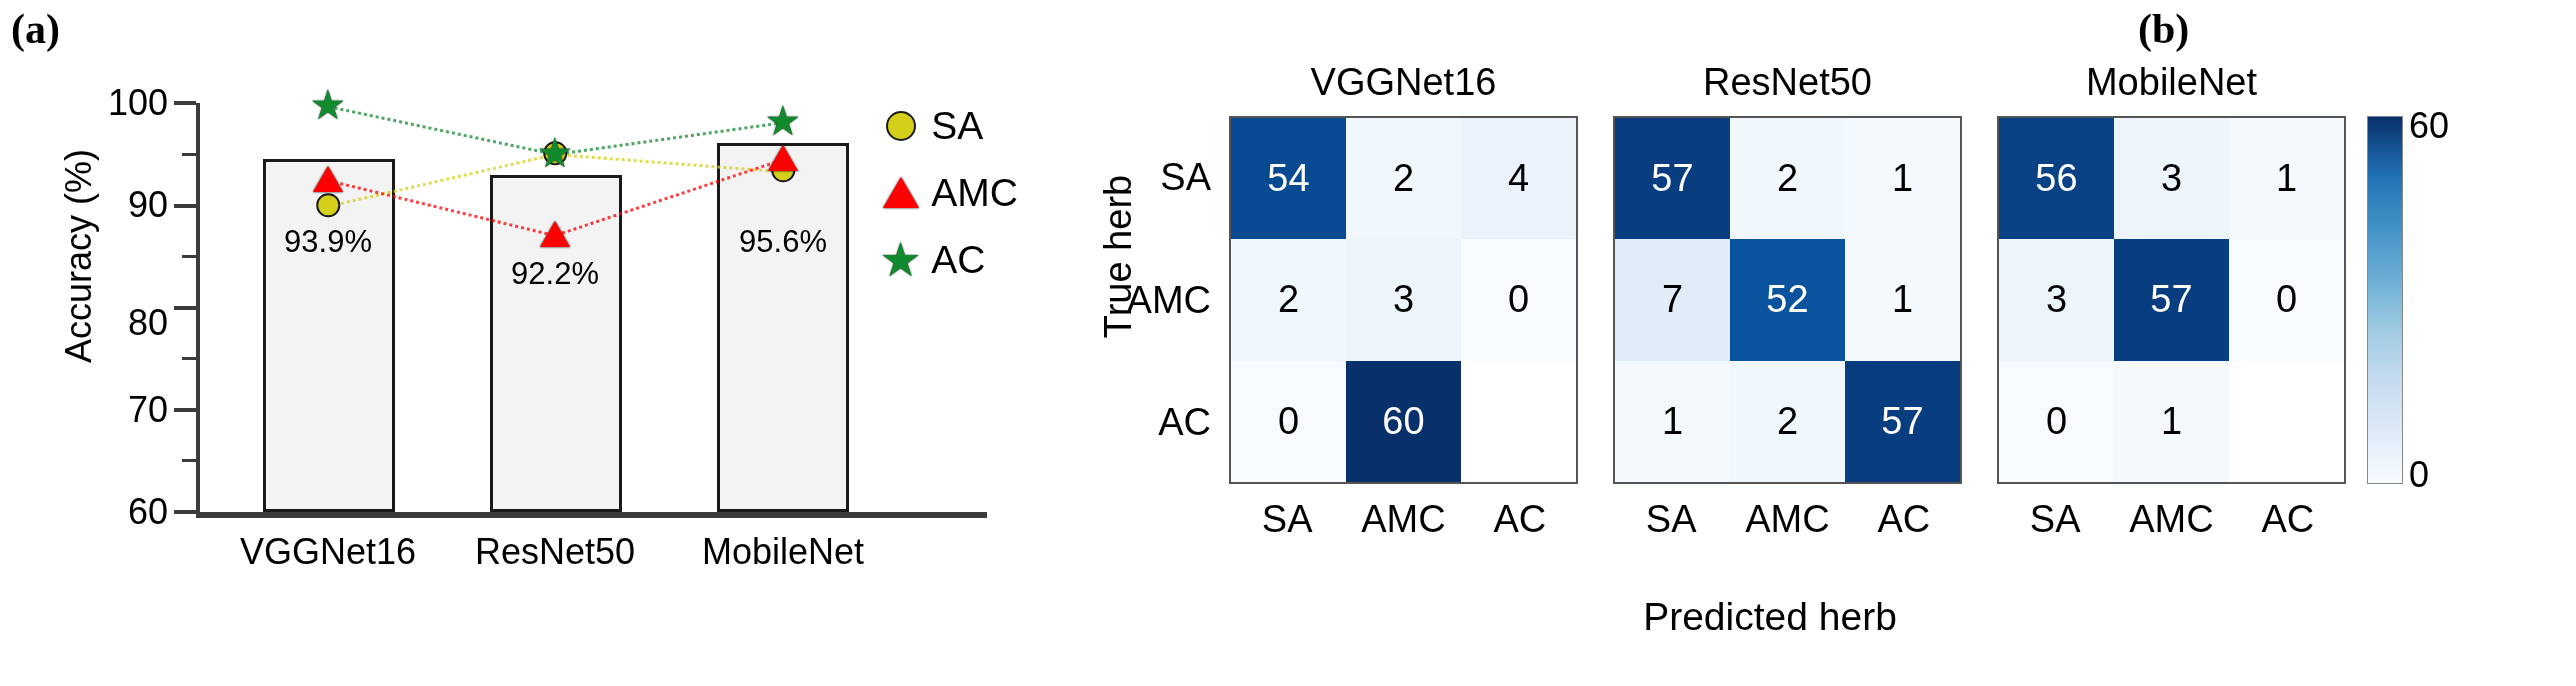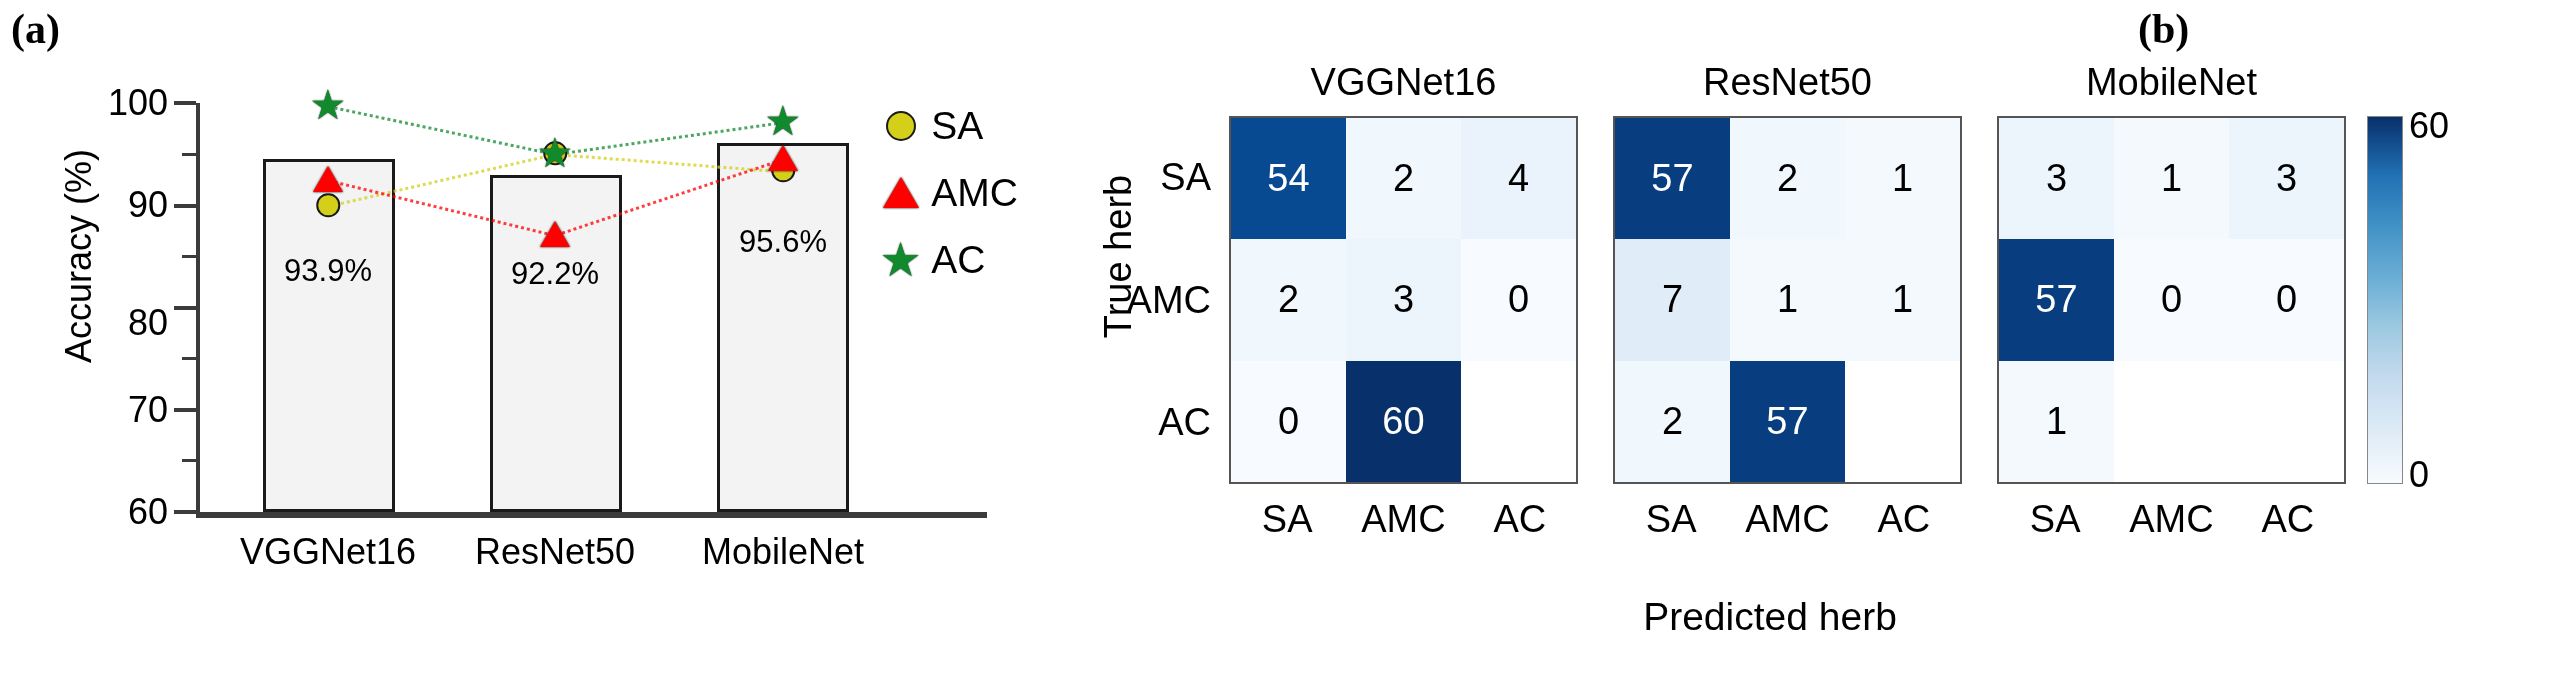--- a/index.html
+++ b/index.html
@@ -79,21 +79,21 @@
           <div class="ytlabel" style="top: 102px;">90</div>
           <div class="tickmaj" style="top: -1.6px;"></div>
           <div class="ytlabel" style="top: 0px;">100</div>
           <div class="tickmin" style="top: 356px;"></div>
           <div class="tickmin" style="top: 254px;"></div>
           <div class="tickmin" style="top: 152px;"></div>
           <div class="tickmin" style="top: 50px;"></div>
         </div>
       <div id="a-bars">
           <div class="bar" style="left: 67px; width: 132px; height: 353px;"></div>
-          <div class="barval" style="left: 132px; top: 150px;">93.9%</div>
+          <div class="barval" style="left: 132px; top: 121px;">93.9%</div>
           <div class="bar" style="left: 294px; width: 132px; height: 337px;"></div>
           <div class="barval" style="left: 359px; top: 153px;">92.2%</div>
           <div class="bar" style="left: 521px; width: 132px; height: 369px;"></div>
           <div class="barval" style="left: 587px; top: 121px;">95.6%</div>
         </div>
       <div id="a-conns">
           <div class="conn" style="left: 132px; top: 102px; width: 233px; border-top-color: rgb(212, 207, 24); opacity: 0.75; transform: rotate(-12.9256deg);"></div>
           <div class="conn" style="left: 359px; top: 50px; width: 228px; border-top-color: rgb(212, 207, 24); opacity: 0.75; transform: rotate(4.37461deg);"></div>
           <div class="conn" style="left: 132px; top: 76px; width: 234px; border-top-color: rgb(255, 0, 0); opacity: 0.75; transform: rotate(13.6581deg);"></div>
           <div class="conn" style="left: 359px; top: 131px; width: 239px; border-top-color: rgb(255, 0, 0); opacity: 0.75; transform: rotate(-18.4178deg);"></div>
@@ -185,32 +185,34 @@
           <span>SA</span>
           <span>AMC</span>
           <span>AC</span>
         </div>
         <div class="cm-title" style="left: 548px;">ResNet50</div>
         <div class="cm" style="left: 548px;">
           <div class="cell" style="background: rgb(8, 61, 127); color: rgb(255, 255, 255);">57</div>
           <div class="cell" style="background: rgb(240, 247, 253); color: rgb(0, 0, 0);">2</div>
           <div class="cell" style="background: rgb(244, 249, 254); color: rgb(0, 0, 0);">1</div>
           <div class="cell" style="background: rgb(224, 236, 248); color: rgb(0, 0, 0);">7</div>
+          <div class="cell" style="background: rgb(10, 83, 158); color: rgb(255, 255, 255);">52</div>
           <div class="cell" style="background: rgb(244, 249, 254); color: rgb(0, 0, 0);">1</div>
           <div class="cell" style="background: rgb(244, 249, 254); color: rgb(0, 0, 0);">1</div>
           <div class="cell" style="background: rgb(240, 247, 253); color: rgb(0, 0, 0);">2</div>
           <div class="cell" style="background: rgb(8, 61, 127); color: rgb(255, 255, 255);">57</div>
         </div>
         <div class="cm-collabel" style="left: 548px;">
           <span>SA</span>
           <span>AMC</span>
           <span>AC</span>
         </div>
         <div class="cm-title" style="left: 932px;">MobileNet</div>
         <div class="cm" style="left: 932px;">
+          <div class="cell" style="background: rgb(8, 66, 133); color: rgb(255, 255, 255);">56</div>
           <div class="cell" style="background: rgb(237, 245, 252); color: rgb(0, 0, 0);">3</div>
           <div class="cell" style="background: rgb(244, 249, 254); color: rgb(0, 0, 0);">1</div>
           <div class="cell" style="background: rgb(237, 245, 252); color: rgb(0, 0, 0);">3</div>
           <div class="cell" style="background: rgb(8, 61, 127); color: rgb(255, 255, 255);">57</div>
           <div class="cell" style="background: rgb(247, 251, 255); color: rgb(0, 0, 0);">0</div>
           <div class="cell" style="background: rgb(247, 251, 255); color: rgb(0, 0, 0);">0</div>
           <div class="cell" style="background: rgb(244, 249, 254); color: rgb(0, 0, 0);">1</div>
         </div>
         <div class="cm-collabel" style="left: 932px;">
           <span>SA</span>

